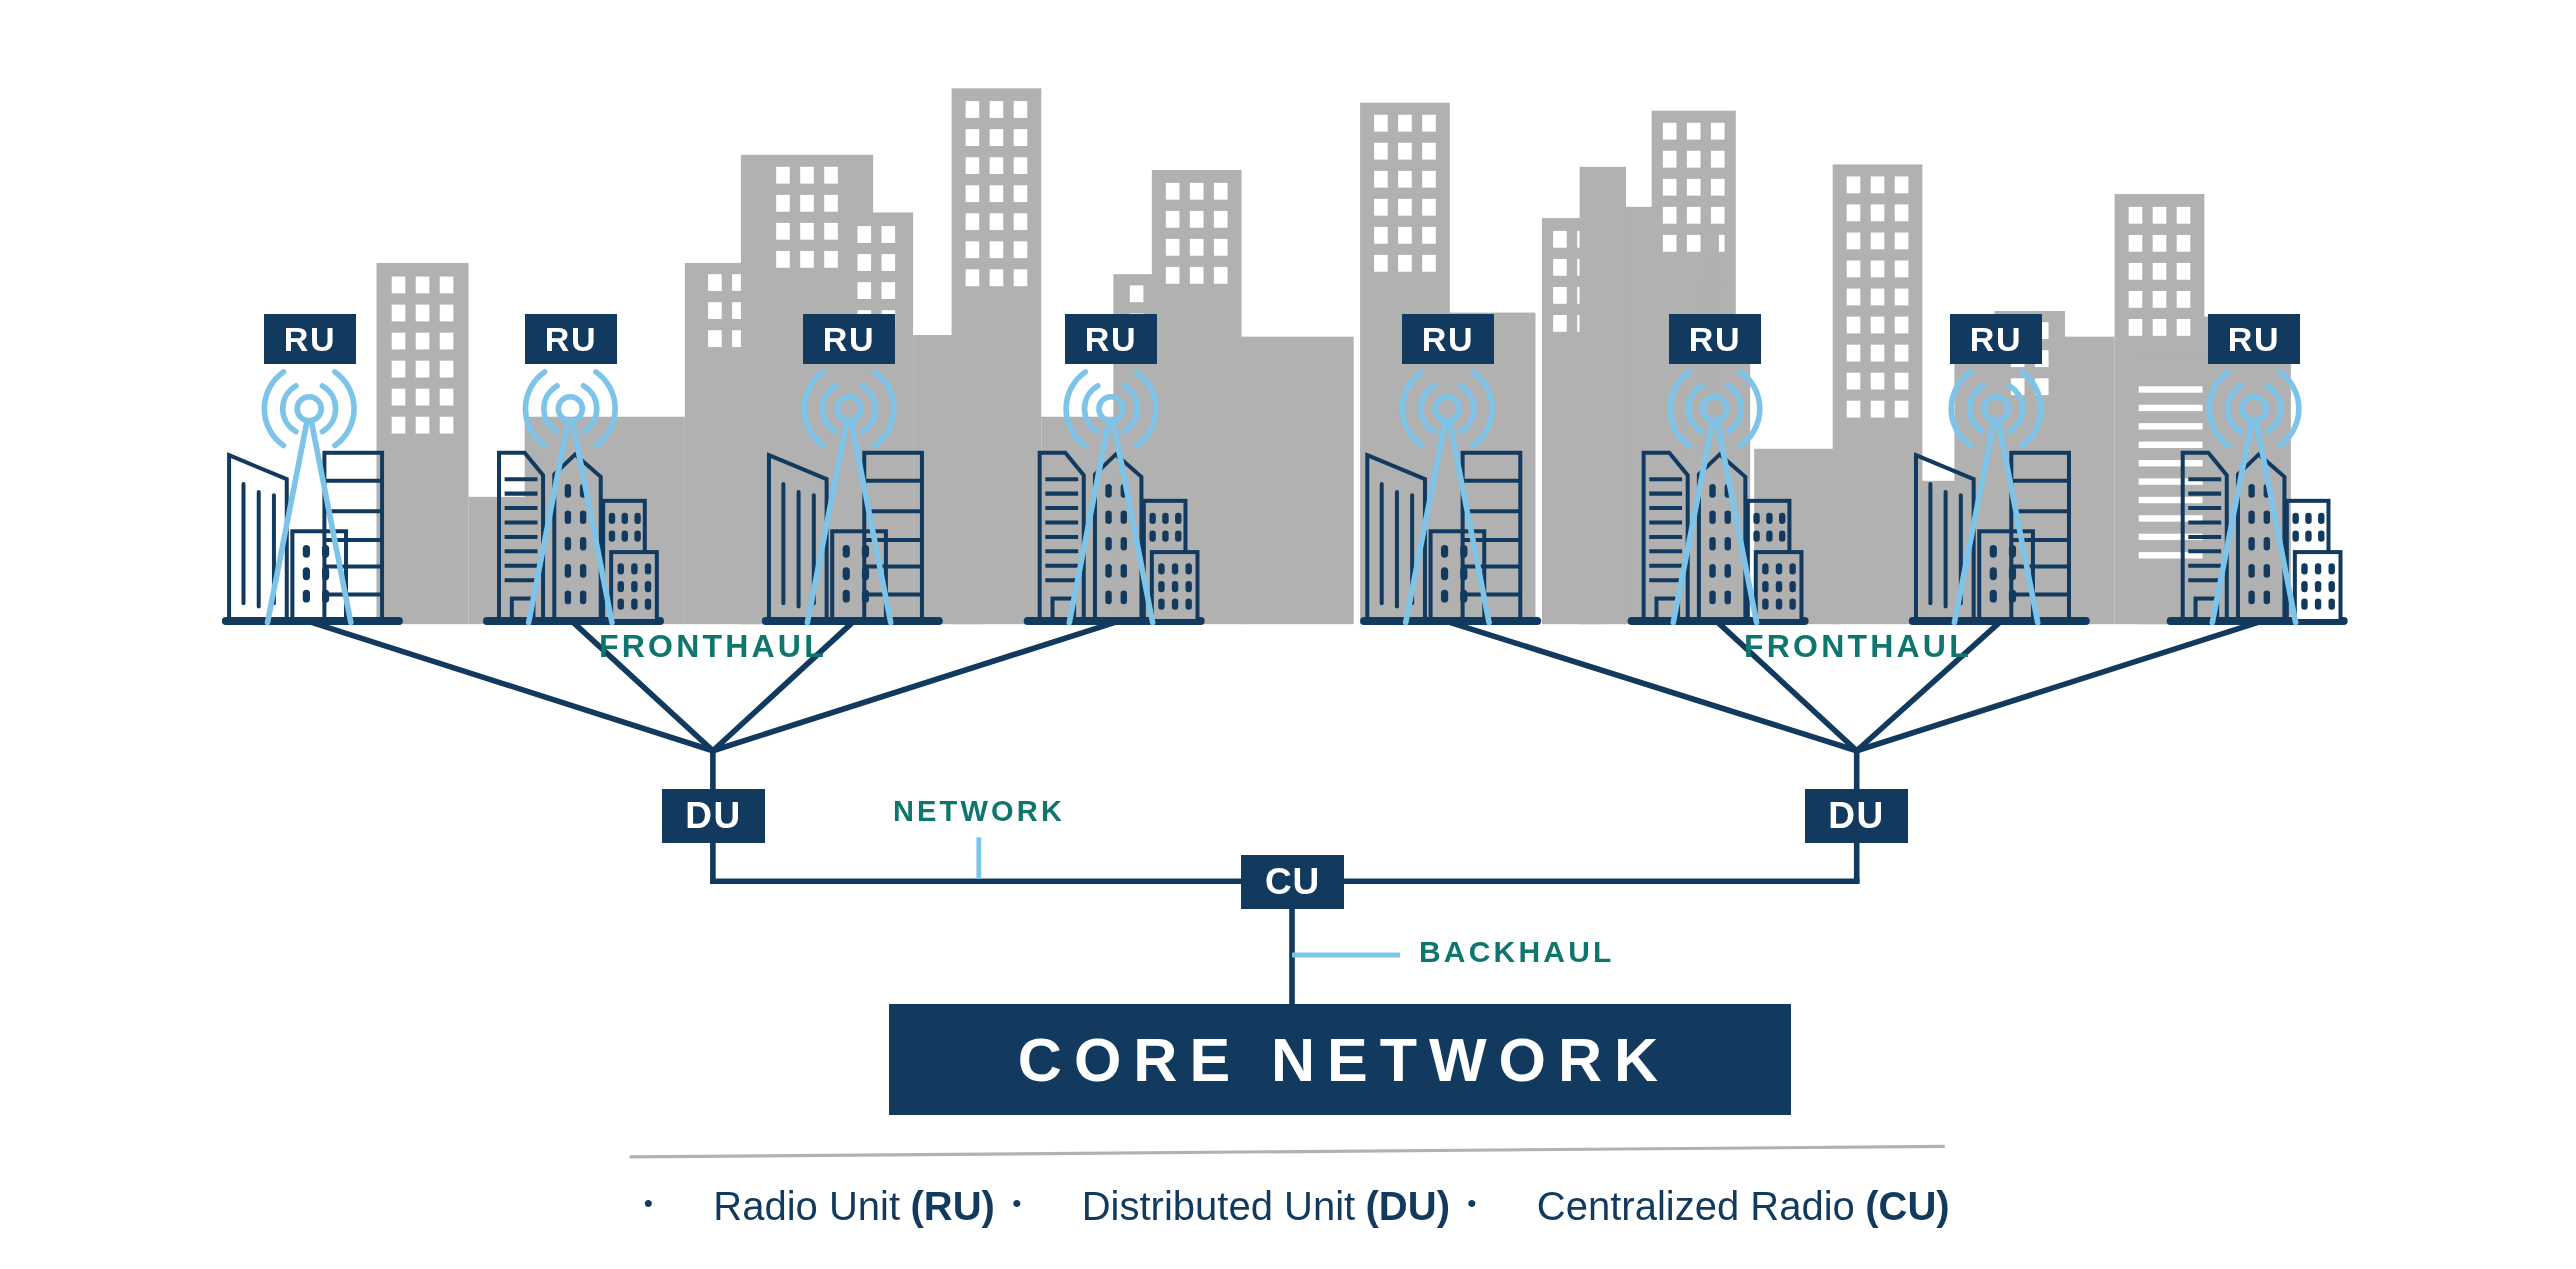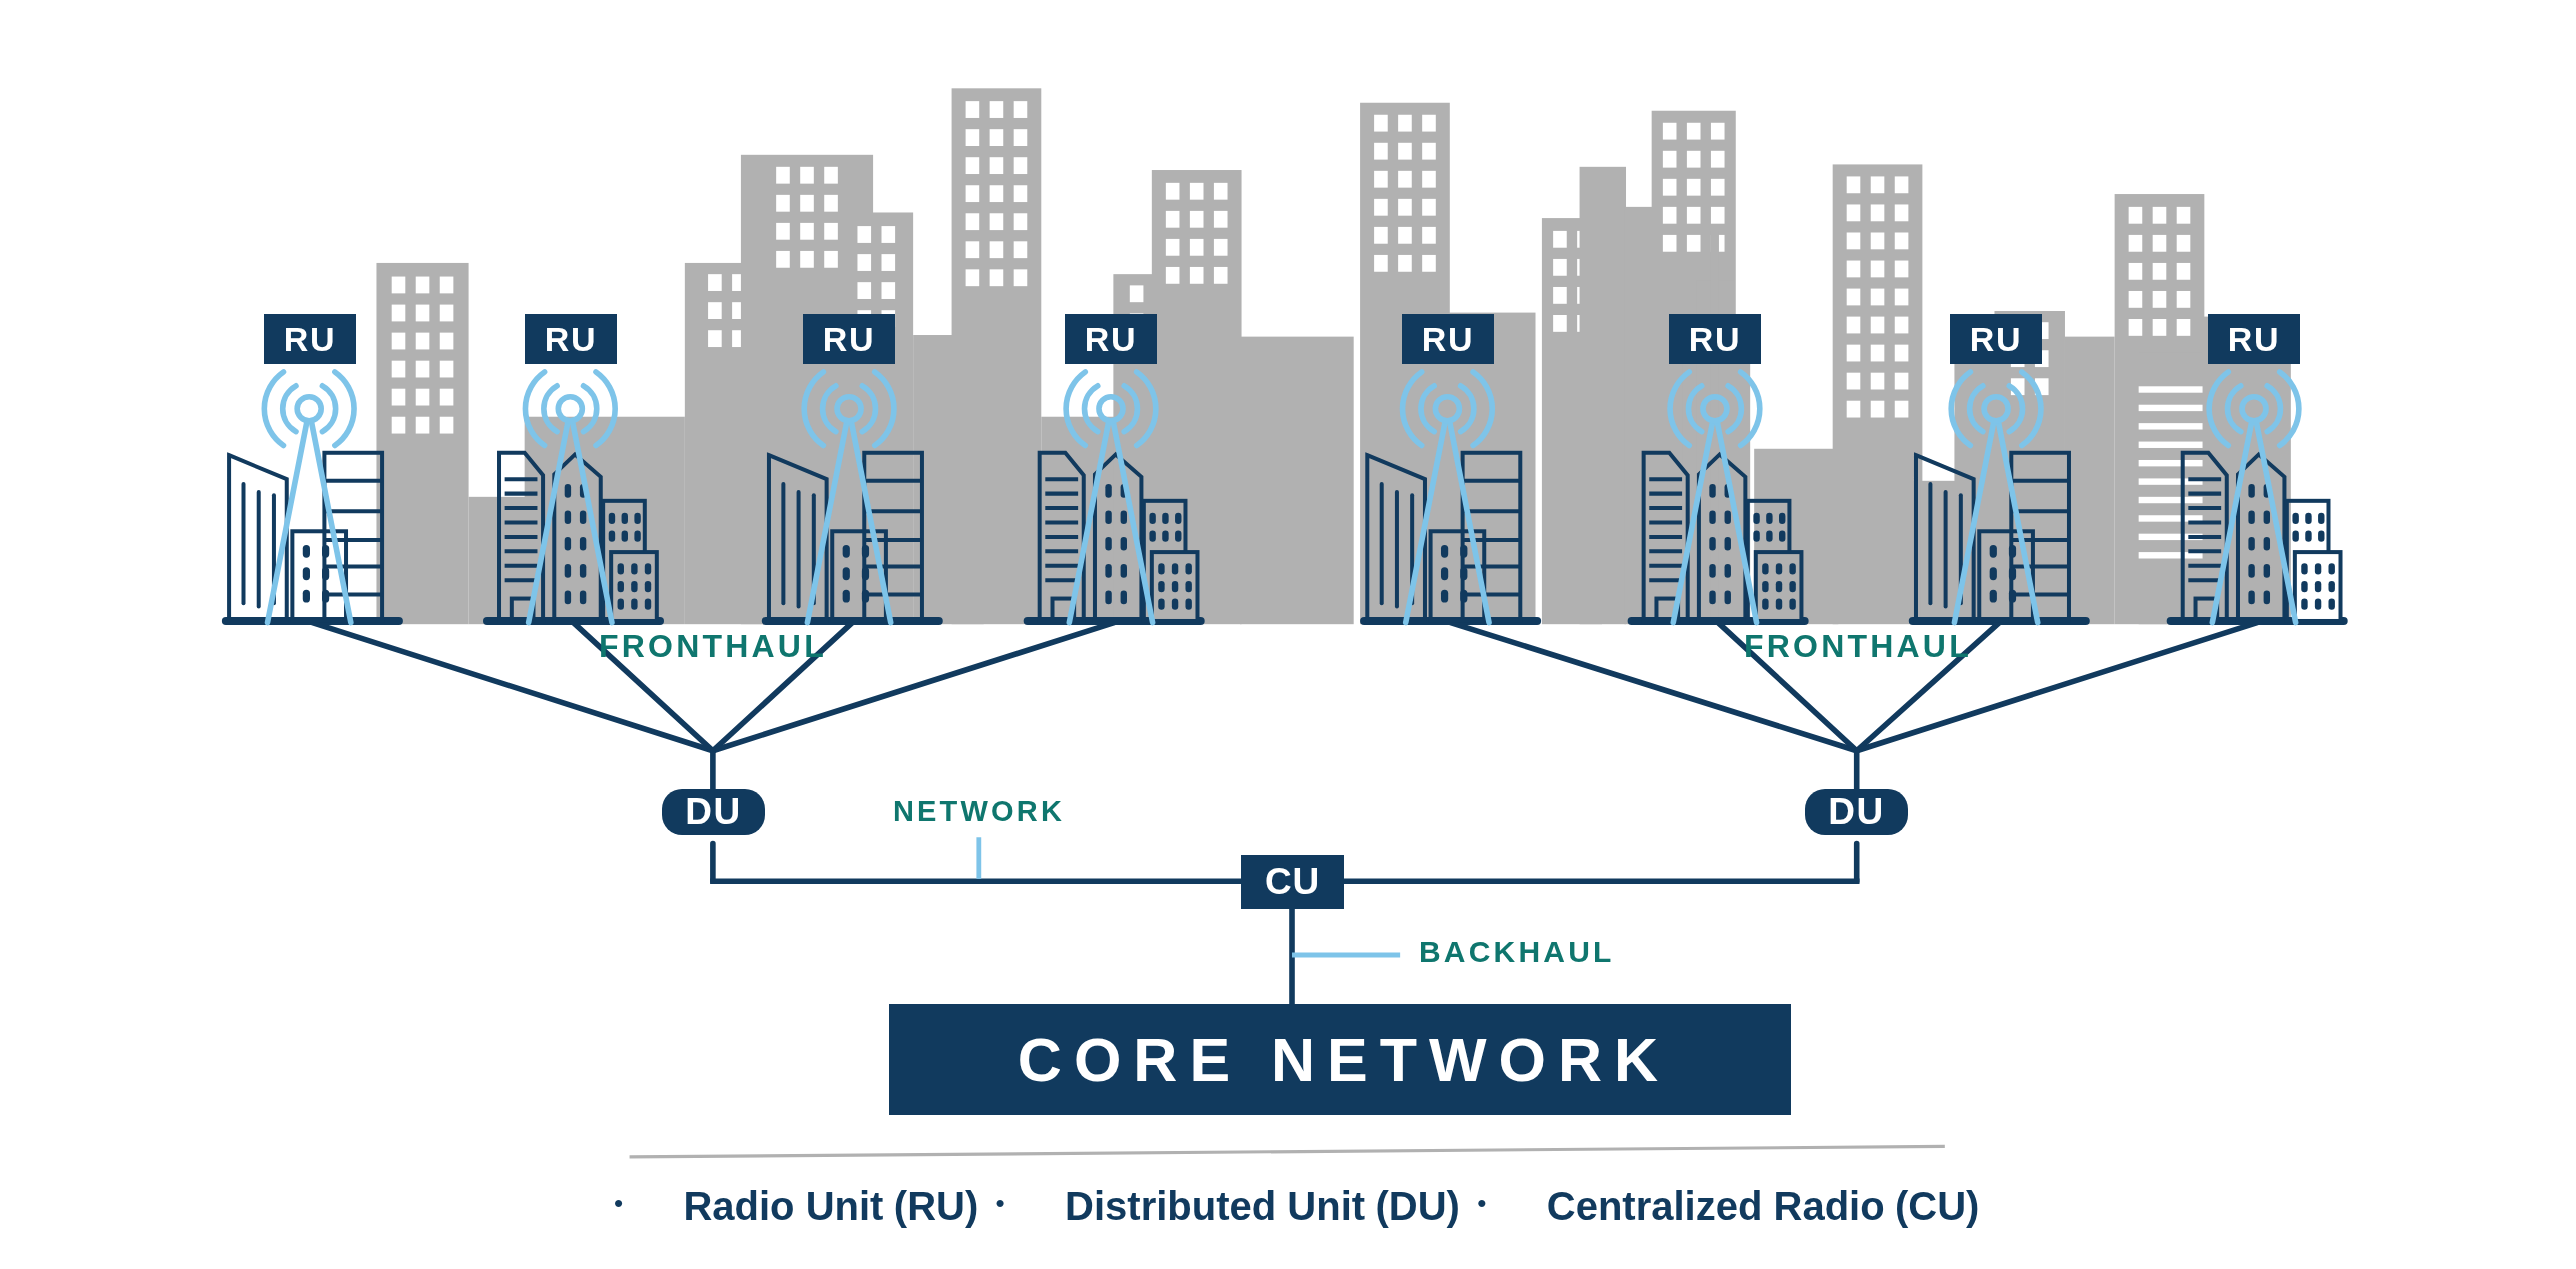--- a/index.html
+++ b/index.html
@@ -4,33 +4,33 @@
 <style>
   html,body{margin:0;padding:0;background:#ffffff;}
   body{width:2576px;height:1270px;overflow:hidden;
        font-family:"Liberation Sans", sans-serif;}
   #stage{position:relative;width:2576px;height:1270px;background:#fff;padding-left:9px;}
   #art{position:absolute;left:0;top:0;}
   .lbl{position:absolute;display:flex;align-items:center;justify-content:center;
        box-sizing:border-box;white-space:nowrap;}
   .node-box{background:#113a5e;color:#ffffff;font-weight:700;}
   .ru-label{width:92px;height:50px;font-size:34px;letter-spacing:1.6px;}
-  .du-label{width:103px;height:46px;font-size:37px;letter-spacing:1.6px;border-radius:20px;}
+  .du-label{width:103px;height:54px;font-size:37px;letter-spacing:1.6px;}
   .cu-label{width:103px;height:54px;font-size:37px;letter-spacing:0.8px;}
   .core-box{width:902px;height:111px;font-size:61px;font-weight:700;
             letter-spacing:12px;padding-left:8px;}
   .haul{color:#0f766e;font-weight:700;letter-spacing:3.2px;}
   .fronthaul{width:400px;height:34px;font-size:32px;}
   .midhaul{width:320px;height:32px;font-size:29px;}
   .backhaul{width:336px;height:32px;font-size:30px;justify-content:flex-start;}
   .legend{position:absolute;left:0;top:1182px;width:2576px;height:48px;
           display:flex;align-items:center;justify-content:center;
           color:#113a5e;font-size:40px;}
   .legend .bullet{font-size:0.62em;font-weight:700;margin:0 17.6px;transform:translateY(-1.6px);}
-  .legend .name{font-weight:700;margin-right:10.4px;margin-left:43px;}
+  .legend .name{font-weight:400;margin-right:10.4px;margin-left:43px;}
   .legend .abbr{font-weight:700;}
 </style>
 </head>
 <body>
 
 <div id="stage">
 
   <svg id="art" width="2576" height="1270" viewBox="0 0 3216 1585">
       <g>
         <rect x="470" y="328" width="115" height="451" fill="#b1b1b1"></rect>

